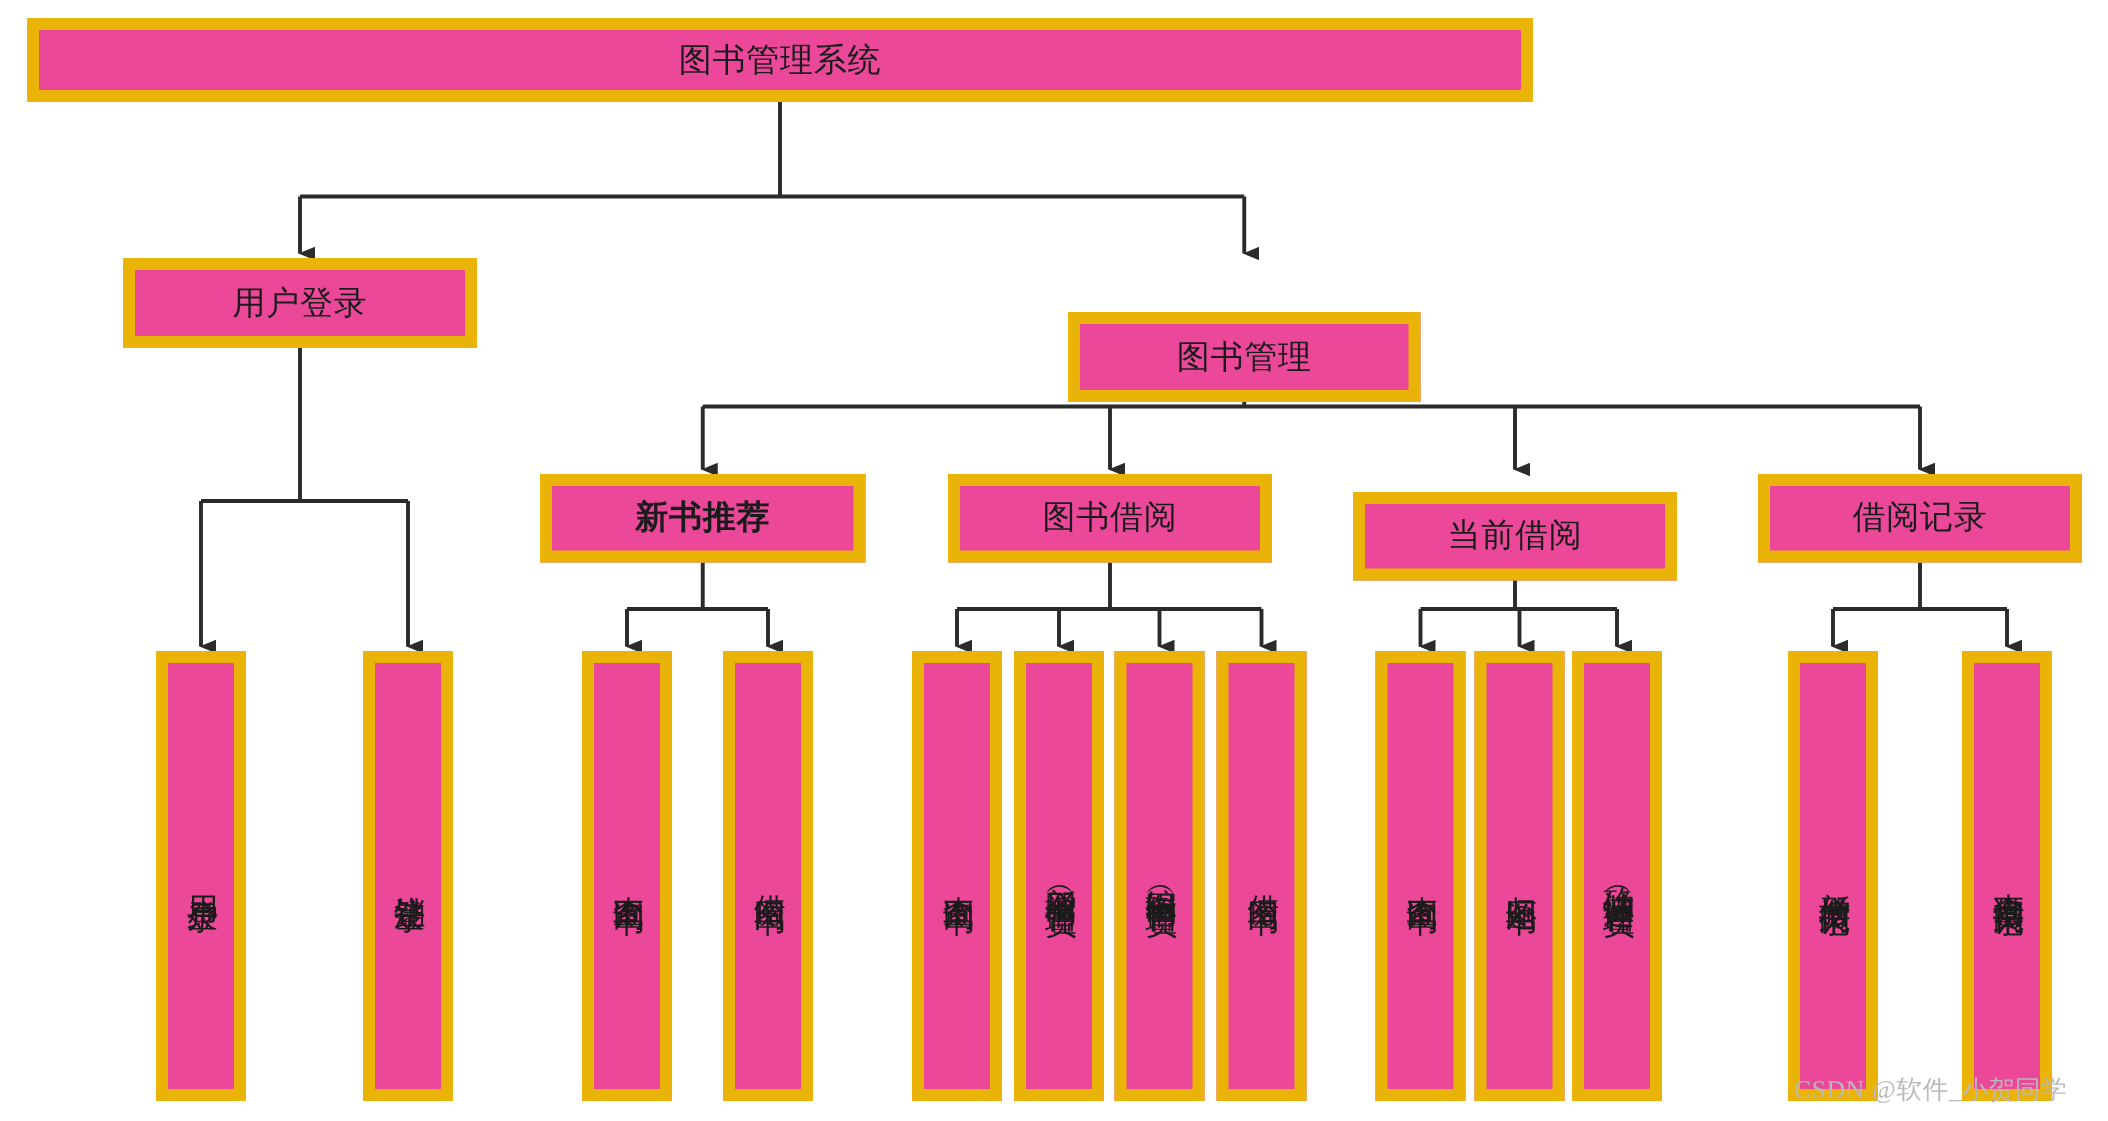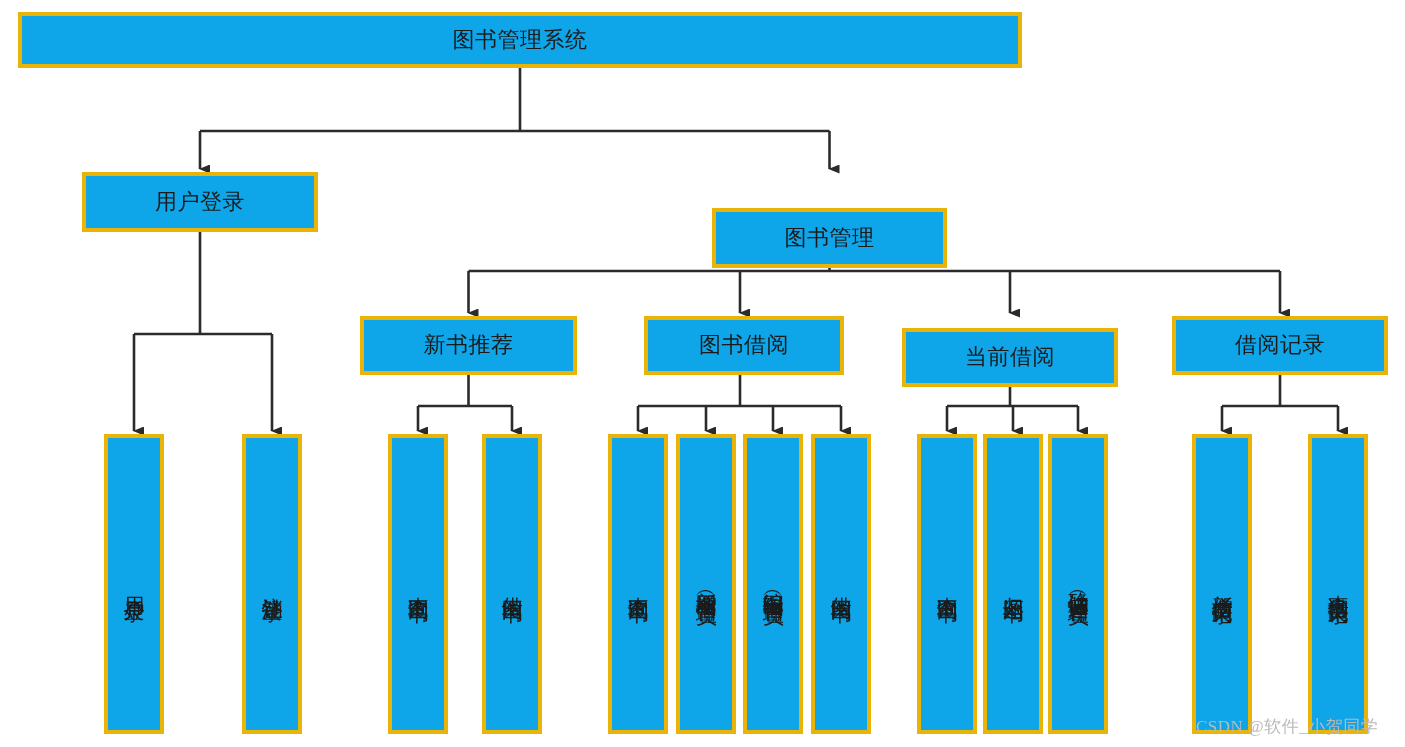--- a/index.html
+++ b/index.html
@@ -23,22 +23,22 @@
     position: absolute;
     left: 0;
     top: 0;
     width: 1405px;
     height: 747px;
     pointer-events: none;
   }
   .node {
     position: absolute;
     box-sizing: border-box;
-    border: 4px solid #eab308;
-    background: #0ea5e9;
+    border: 8px solid #eab308;
+    background: #ec4899;
     display: flex;
     align-items: center;
     justify-content: center;
     overflow: hidden;
   }
   .node-label {
     color: #1b1b1b;
     text-align: center;
     line-height: 1.04;
     white-space: pre;
@@ -119,24 +119,24 @@
   <div id="node-layer">
       <div class="node horizontal root" style="left: 18px; top: 12px; width: 1004px; height: 56px;">
         <div class="node-label">图书管理系统</div>
       </div>
       <div class="node horizontal" style="left: 82px; top: 172px; width: 236px; height: 60px;">
         <div class="node-label">用户登录</div>
       </div>
       <div class="node horizontal" style="left: 712px; top: 172px; width: 235px; height: 60px; margin-top: 36px;">
         <div class="node-label">图书管理</div>
       </div>
-      <div class="node horizontal" style="left: 360px; top: 316px; width: 217px; height: 59px;">
+      <div class="node horizontal" style="left: 360px; top: 316px; width: 217px; height: 59px; font-weight: bold;">
         <div class="node-label">新书推荐</div>
       </div>
-      <div class="node horizontal" style="left: 632px; top: 316px; width: 200px; height: 59px; margin-left: 12px;">
+      <div class="node horizontal" style="left: 632px; top: 316px; width: 216px; height: 59px;">
         <div class="node-label">图书借阅</div>
       </div>
       <div class="node horizontal" style="left: 902px; top: 328px; width: 216px; height: 59px;">
         <div class="node-label">当前借阅</div>
       </div>
       <div class="node horizontal" style="left: 1172px; top: 316px; width: 216px; height: 59px; justify-content: center;">
         <div class="node-label">借阅记录</div>
       </div>
       <div class="node vertical" style="left: 104px; top: 434px; width: 60px; height: 300px;">
         <div class="node-label">用户登录</div>

